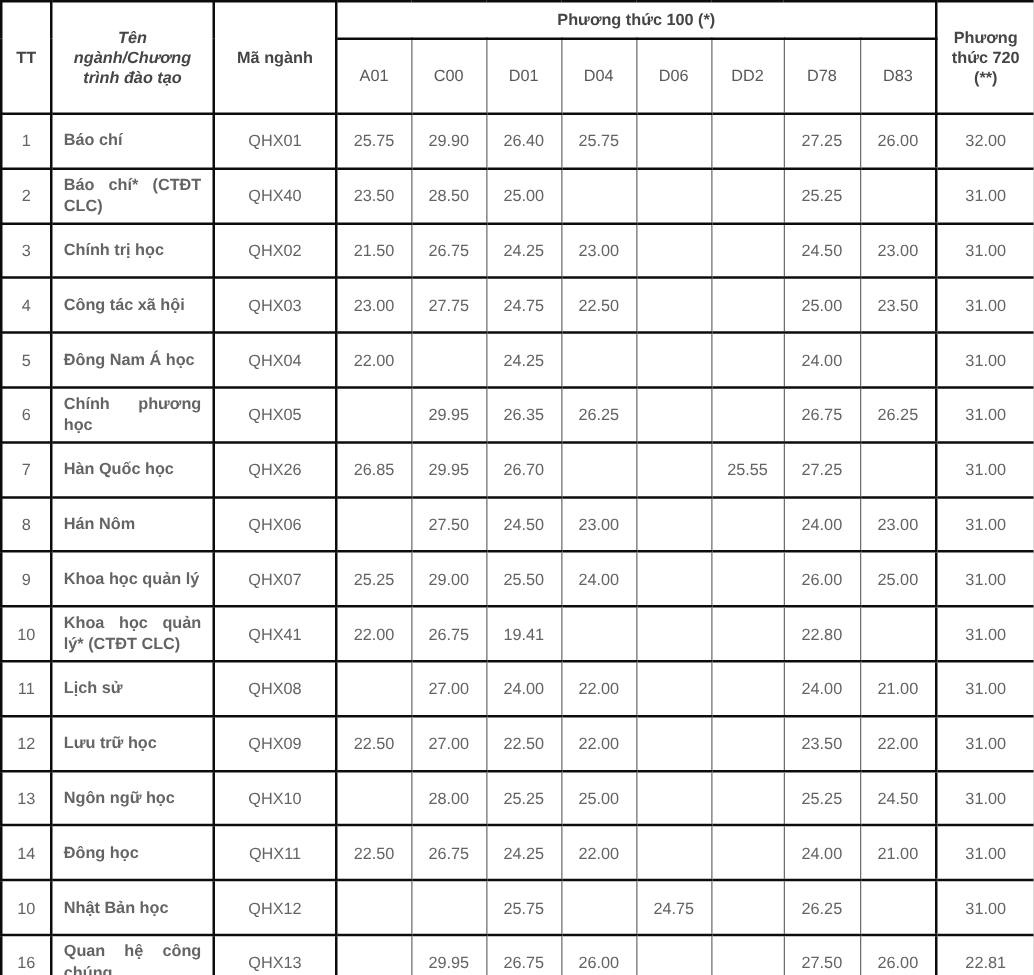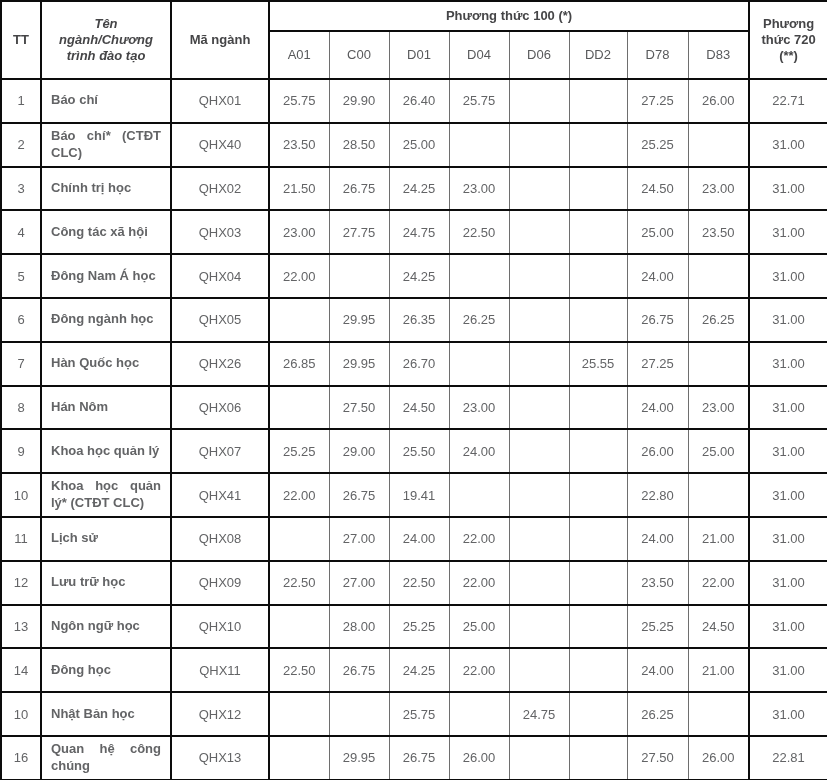--- a/index.html
+++ b/index.html
@@ -33,21 +33,21 @@
   thead th {
     font-size: 13px;
     font-weight: bold;
     color: #454547;
     text-align: center;
     vertical-align: middle;
     background: #ffffff;
     line-height: 1.25;
   }
   thead tr.group-row { height: 30px; }
-  thead tr.subject-row { height: 48px; }
+  thead tr.subject-row { height: 60px; }
   thead tr.subject-row th {
     font-weight: normal;
     color: #58595b;
     font-size: 13px;
   }
   th.name-head { padding: 2px 12px; font-style: italic; }
   th.m409-head { padding: 2px 6px; }
   tbody tr { height: 43.8px; }
   tbody td {
     font-size: 13px;
@@ -108,21 +108,21 @@
     <td class="name">Báo chí</td>
     <td class="c">QHX01</td>
     <td class="c thinv">25.75</td>
     <td class="c thinv">29.90</td>
     <td class="c thinv">26.40</td>
     <td class="c thinv">25.75</td>
     <td class="c thinv"></td>
     <td class="c thinv"></td>
     <td class="c thinv">27.25</td>
     <td class="c thinv">26.00</td>
-    <td class="c">22.71</td>
+    <td class="c">32.00</td>
   </tr>
 
   <tr>
     <td class="c">2</td>
     <td class="name">Báo chí* (CTĐT CLC)</td>
     <td class="c">QHX40</td>
     <td class="c thinv">23.50</td>
     <td class="c thinv">28.50</td>
     <td class="c thinv">25.00</td>
     <td class="c thinv"></td>
@@ -173,21 +173,21 @@
     <td class="c thinv"></td>
     <td class="c thinv"></td>
     <td class="c thinv"></td>
     <td class="c thinv">24.00</td>
     <td class="c thinv"></td>
     <td class="c">31.00</td>
   </tr>
 
   <tr>
     <td class="c">6</td>
-    <td class="name">Đông ngành học</td>
+    <td class="name">Chính phương học</td>
     <td class="c">QHX05</td>
     <td class="c thinv"></td>
     <td class="c thinv">29.95</td>
     <td class="c thinv">26.35</td>
     <td class="c thinv">26.25</td>
     <td class="c thinv"></td>
     <td class="c thinv"></td>
     <td class="c thinv">26.75</td>
     <td class="c thinv">26.25</td>
     <td class="c">31.00</td>

